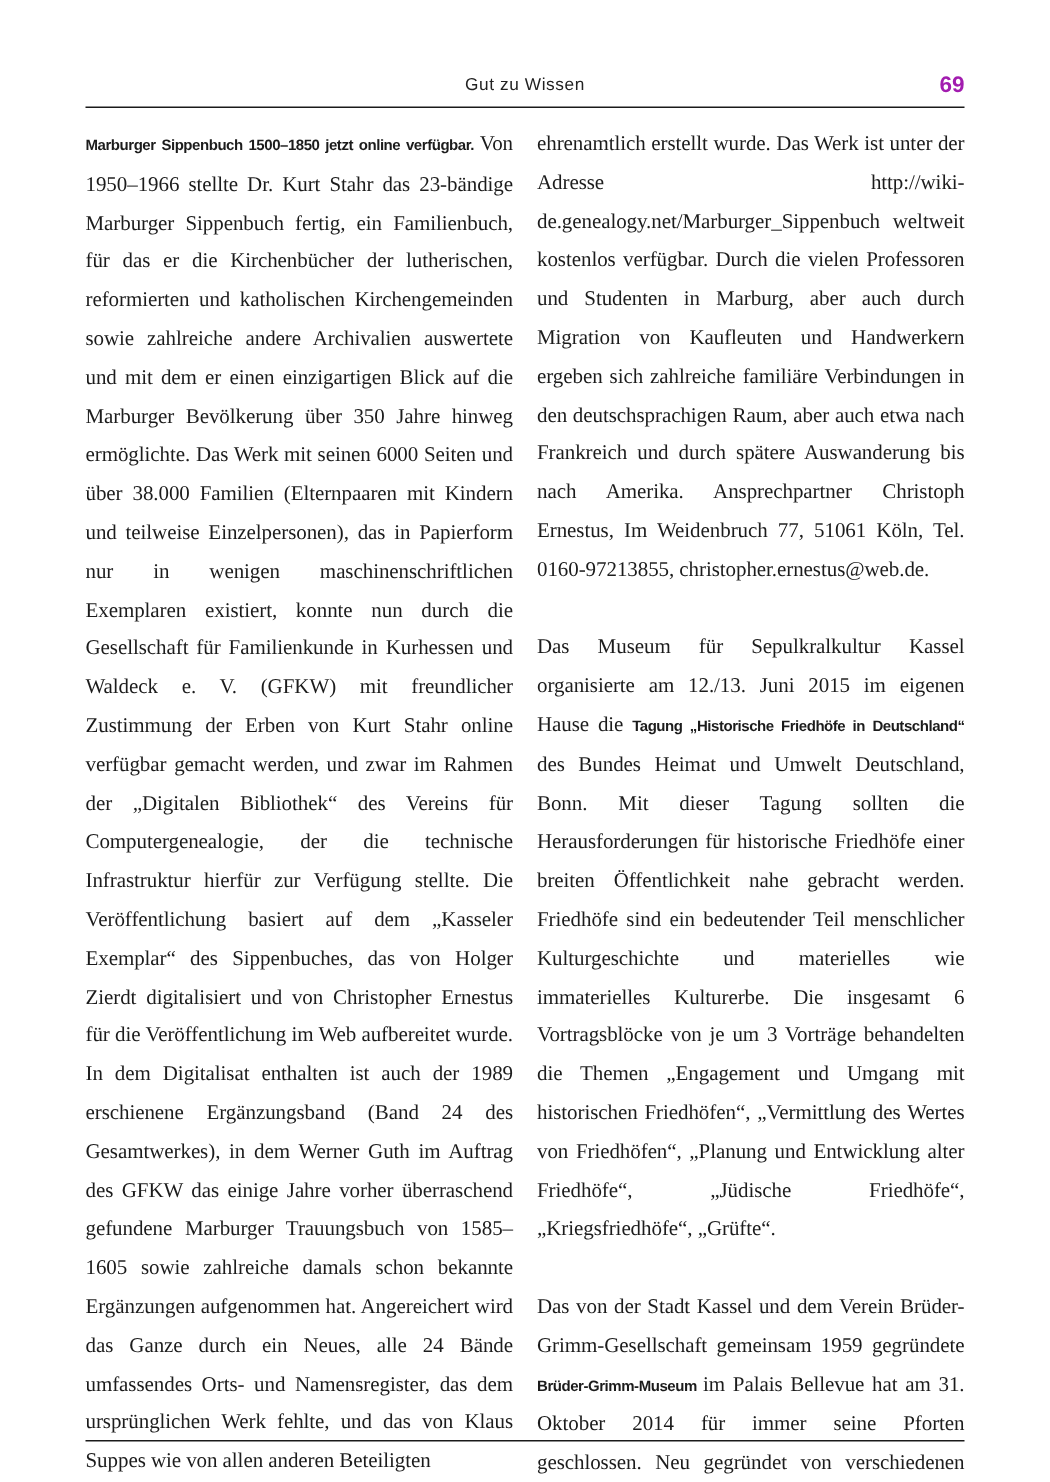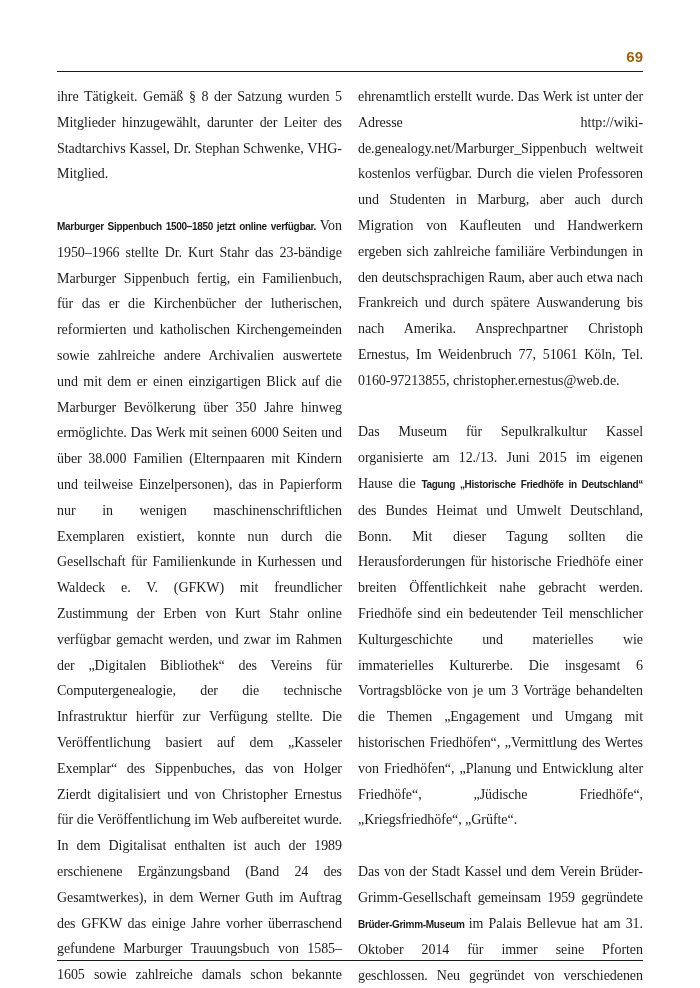--- a/index.html
+++ b/index.html
@@ -34,21 +34,21 @@
     color: #222222;
     top: 3px;
   }
   .header .page-number {
     position: absolute;
     right: 0;
     top: 0;
     font-family: "Liberation Sans", sans-serif;
     font-weight: 700;
     font-size: 15px;
-    color: #a16207;
+    color: #a21caf;
   }
   .rule {
     position: absolute;
     left: 57px;
     width: 586px;
     height: 0;
     border-top: 1.4px solid #1a1a1a;
   }
   .rule-top { top: 71px; }
   .rule-bottom { top: 960px; }
@@ -81,28 +81,28 @@
     font-size: 10px;
     letter-spacing: -0.3px;
   }
 </style>
 </head>
 <body>
 
 <div class="page">
 
   <div class="header">
+    <div class="section-title">Gut zu Wissen</div>
     <div class="page-number">69</div>
   </div>
 
   <div class="rule rule-top"></div>
 
   <div class="columns">
     <div class="col">
-        <p class="para"><span class="seg">ihre Tätigkeit. Gemäß § 8 der Satzung wurden 5 Mitglieder hinzugewählt, darunter der Leiter des Stadtarchivs Kassel, Dr. Stephan Schwenke, VHG-Mitglied.</span></p>
         <p class="para"><span class="seg bold-sans">Marburger Sippenbuch 1500–1850 jetzt online verfügbar. </span><span class="seg">Von 1950–1966 stellte Dr. Kurt Stahr das 23-bändige Marburger Sippenbuch fertig, ein Familienbuch, für das er die Kirchenbücher der lutherischen, reformierten und katholischen Kirchengemeinden sowie zahlreiche andere Archivalien auswertete und mit dem er einen einzigartigen Blick auf die Marburger Bevölkerung über 350 Jahre hinweg ermöglichte. Das Werk mit seinen 6000 Seiten und über 38.000 Familien (Elternpaaren mit Kindern und teilweise Einzelpersonen), das in Papierform nur in wenigen maschinenschriftlichen Exemplaren existiert, konnte nun durch die Gesellschaft für Familienkunde in Kurhessen und Waldeck e. V. (GFKW) mit freundlicher Zustimmung der Erben von Kurt Stahr online verfügbar gemacht werden, und zwar im Rahmen der „Digitalen Bibliothek“ des Vereins für Computergenealogie, der die technische Infrastruktur hierfür zur Verfügung stellte. Die Veröffentlichung basiert auf dem „Kasseler Exemplar“ des Sippenbuches, das von Holger Zierdt digitalisiert und von Christopher Ernestus für die Veröffentlichung im Web aufbereitet wurde. In dem Digitalisat enthalten ist auch der 1989 erschienene Ergänzungsband (Band 24 des Gesamtwerkes), in dem Werner Guth im Auftrag des GFKW das einige Jahre vorher überraschend gefundene Marburger Trauungsbuch von 1585–1605 sowie zahlreiche damals schon bekannte Ergänzungen aufgenommen hat. Angereichert wird das Ganze durch ein Neues, alle 24 Bände umfassendes Orts- und Namensregister, das dem ursprünglichen Werk fehlte, und das von Klaus Suppes wie von allen anderen Beteiligten</span></p>
       </div>
     <div class="col">
         <p class="para"><span class="seg">ehrenamtlich erstellt wurde. Das Werk ist unter der Adresse http://wiki-de.genealogy.net/Marburger_Sippenbuch weltweit kostenlos verfügbar. Durch die vielen Professoren und Studenten in Marburg, aber auch durch Migration von Kaufleuten und Handwerkern ergeben sich zahlreiche familiäre Verbindungen in den deutschsprachigen Raum, aber auch etwa nach Frankreich und durch spätere Auswanderung bis nach Amerika. Ansprechpartner Christoph Ernestus, Im Weidenbruch 77, 51061 Köln, Tel. 0160-97213855, christopher.ernestus@web.de.</span></p>
         <p class="para"><span class="seg">Das Museum für Sepulkralkultur Kassel organisierte am 12./13. Juni 2015 im eigenen Hause die </span><span class="seg bold-sans">Tagung „Historische Friedhöfe in Deutschland“ </span><span class="seg">des Bundes Heimat und Umwelt Deutschland, Bonn. Mit dieser Tagung sollten die Herausforderungen für historische Friedhöfe einer breiten Öffentlichkeit nahe gebracht werden. Friedhöfe sind ein bedeutender Teil menschlicher Kulturgeschichte und materielles wie immaterielles Kulturerbe. Die insgesamt 6 Vortragsblöcke von je um 3 Vorträge behandelten die Themen „Engagement und Umgang mit historischen Friedhöfen“, „Vermittlung des Wertes von Friedhöfen“, „Planung und Entwicklung alter Friedhöfe“, „Jüdische Friedhöfe“, „Kriegsfriedhöfe“, „Grüfte“.</span></p>
         <p class="para"><span class="seg">Das von der Stadt Kassel und dem Verein Brüder-Grimm-Gesellschaft gemeinsam 1959 gegründete </span><span class="seg bold-sans">Brüder-Grimm-Museum </span><span class="seg">im Palais Bellevue hat am 31. Oktober 2014 für immer seine Pforten geschlossen. Neu gegründet von verschiedenen Gesellschaftern, auch die Stadt Kassel ist ein Gesellschafter, wurde das Museum Grimmwelt gGmbH auf dem Weinberg. Die Stadt Kassel stellte das Baugrundstück, gewährt auch zukünftig einen Zuschuss wie bisher von</span></p>
       </div>
   </div>
 
   <div class="rule rule-bottom"></div>

